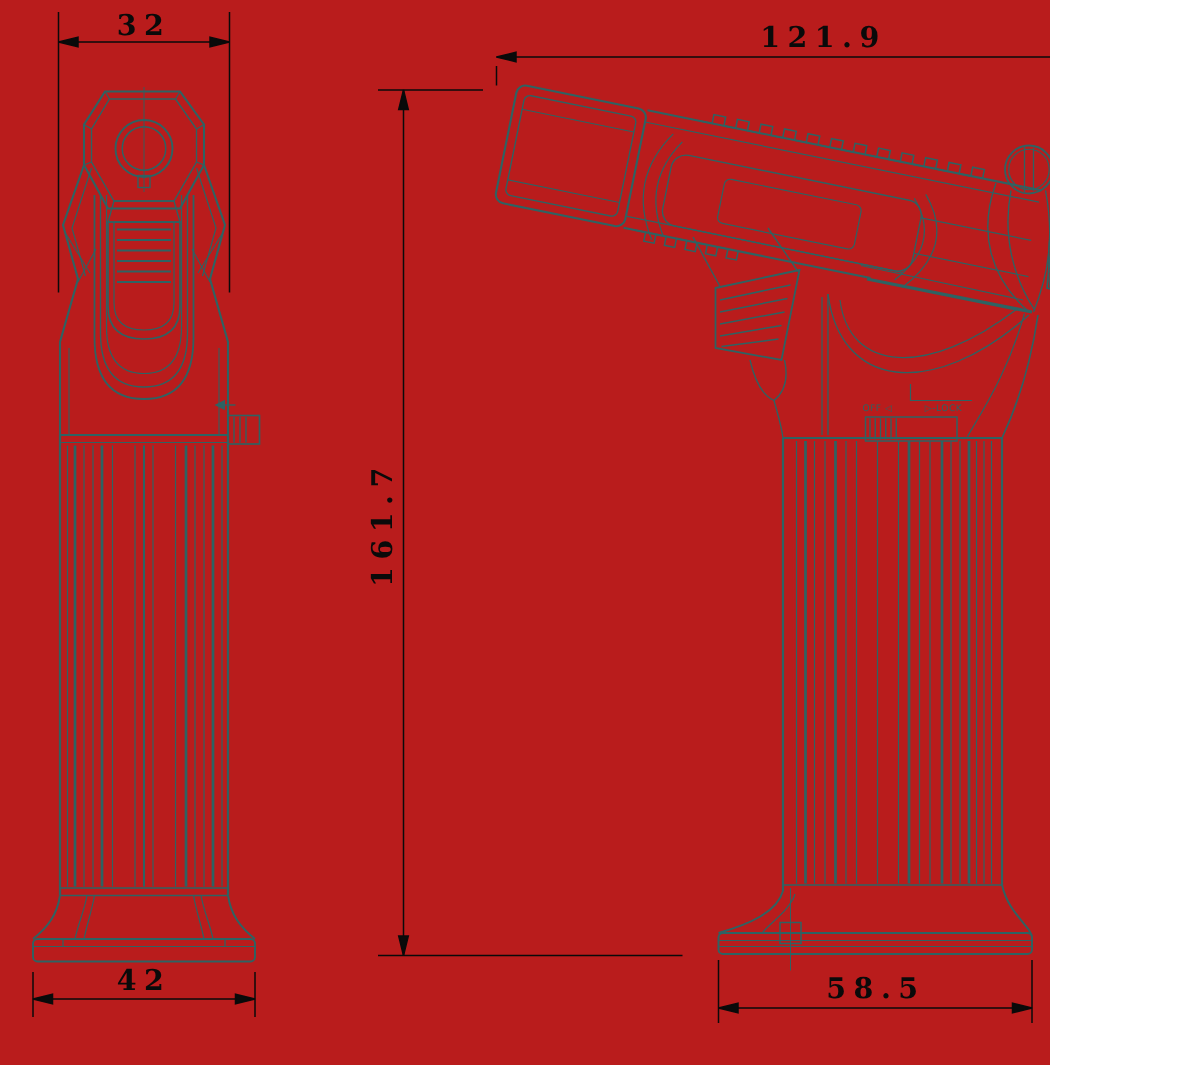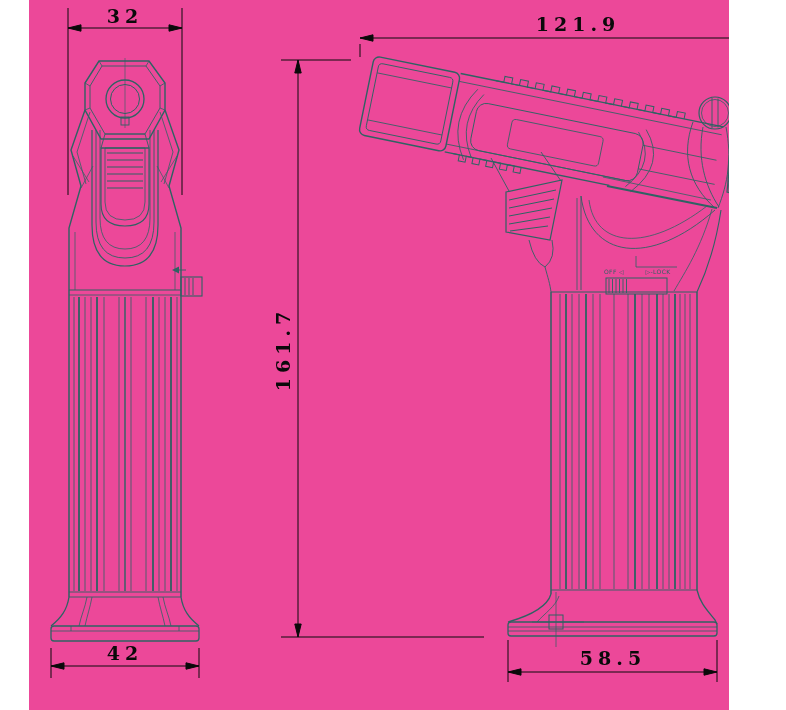--- a/index.html
+++ b/index.html
@@ -1,16 +1,16 @@
 <!DOCTYPE html>
 <html><head>
 <meta charset="utf-8">
 <style>
   html,body{margin:0;padding:0;background:#ffffff;}
-  .canvas{position:relative;width:700px;height:710px;background:#ec4899;overflow:hidden;margin-left:29px;}
+  .canvas{position:relative;width:700px;height:710px;background:#b91c1c;overflow:hidden;}
   svg{display:block;}
   text.dim{font-family:"DejaVu Serif","Liberation Serif",serif;font-size:19px;font-weight:600;fill:#0a0a0a;letter-spacing:5px;}
   text.tiny{font-family:"DejaVu Sans","Liberation Sans",sans-serif;font-size:6px;fill:#2e6363;letter-spacing:0.4px;}
 </style>
 </head>
 <body>
 
 <div class="canvas">
 <svg width="786" height="710" viewBox="0 0 786 710">
 

